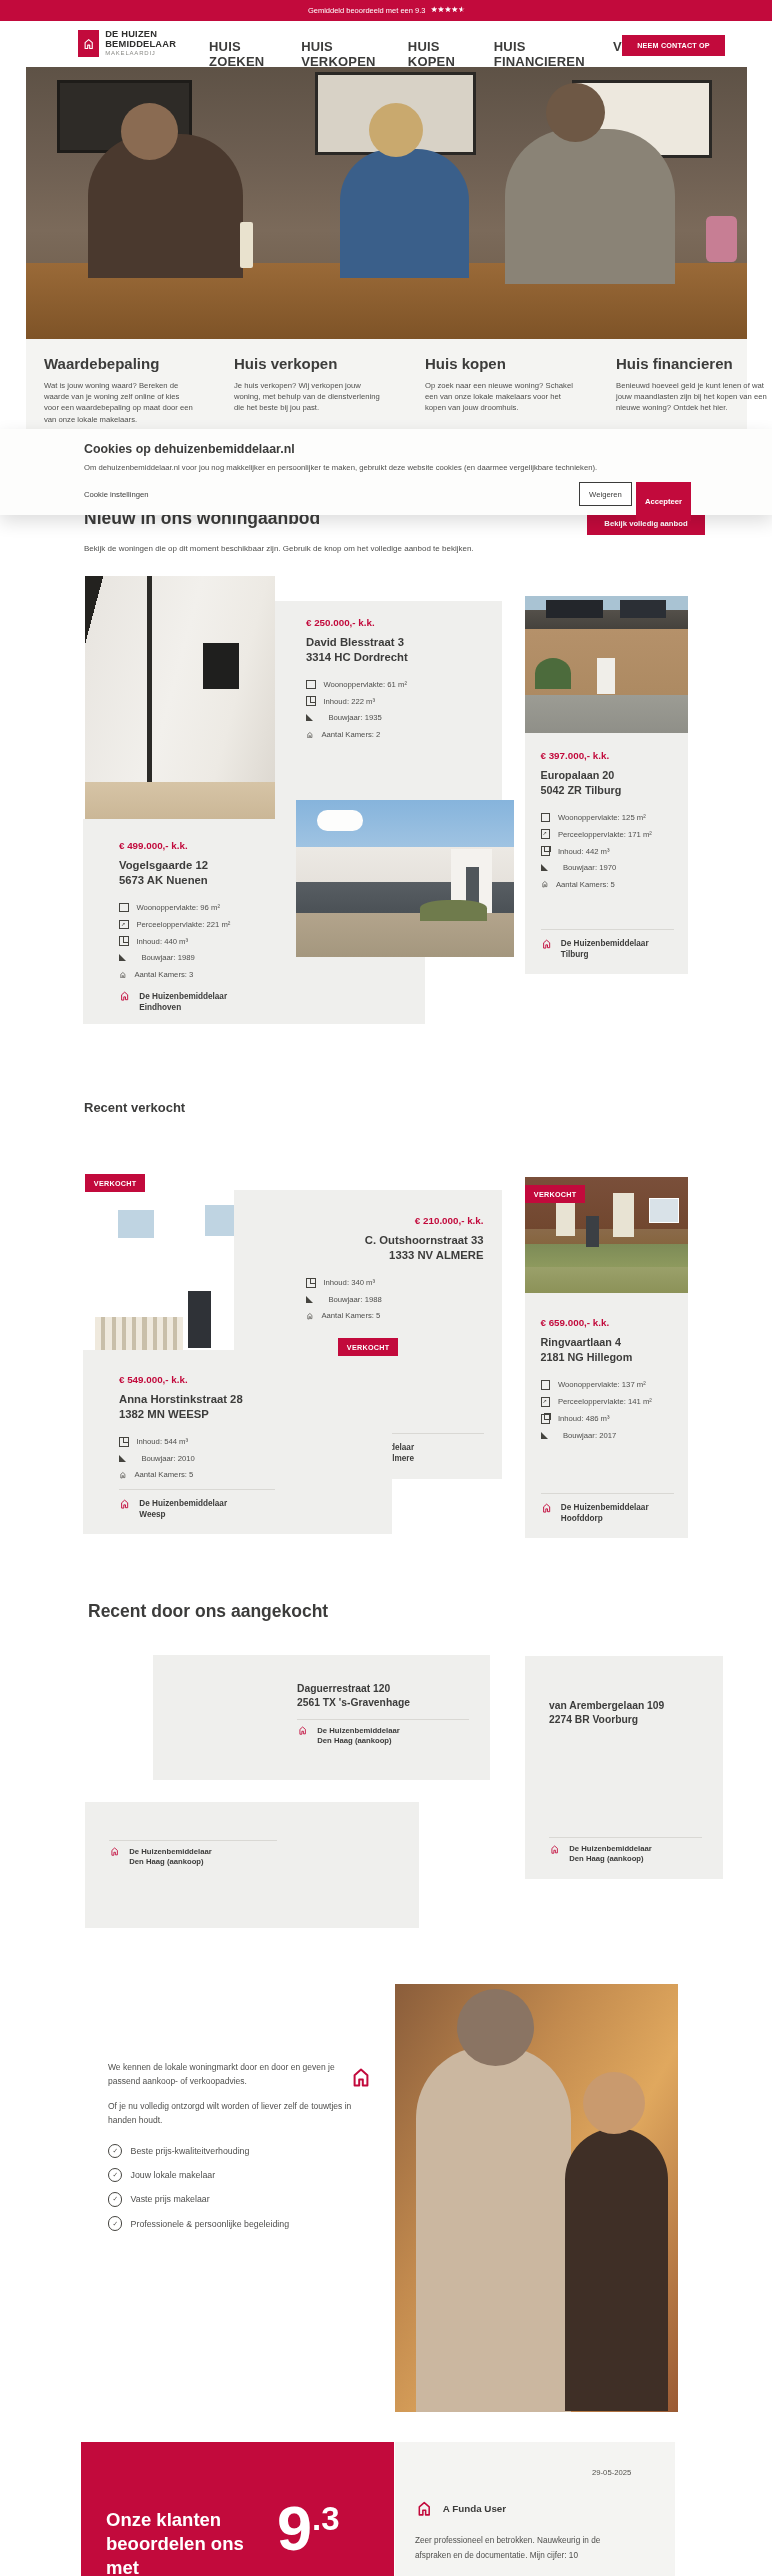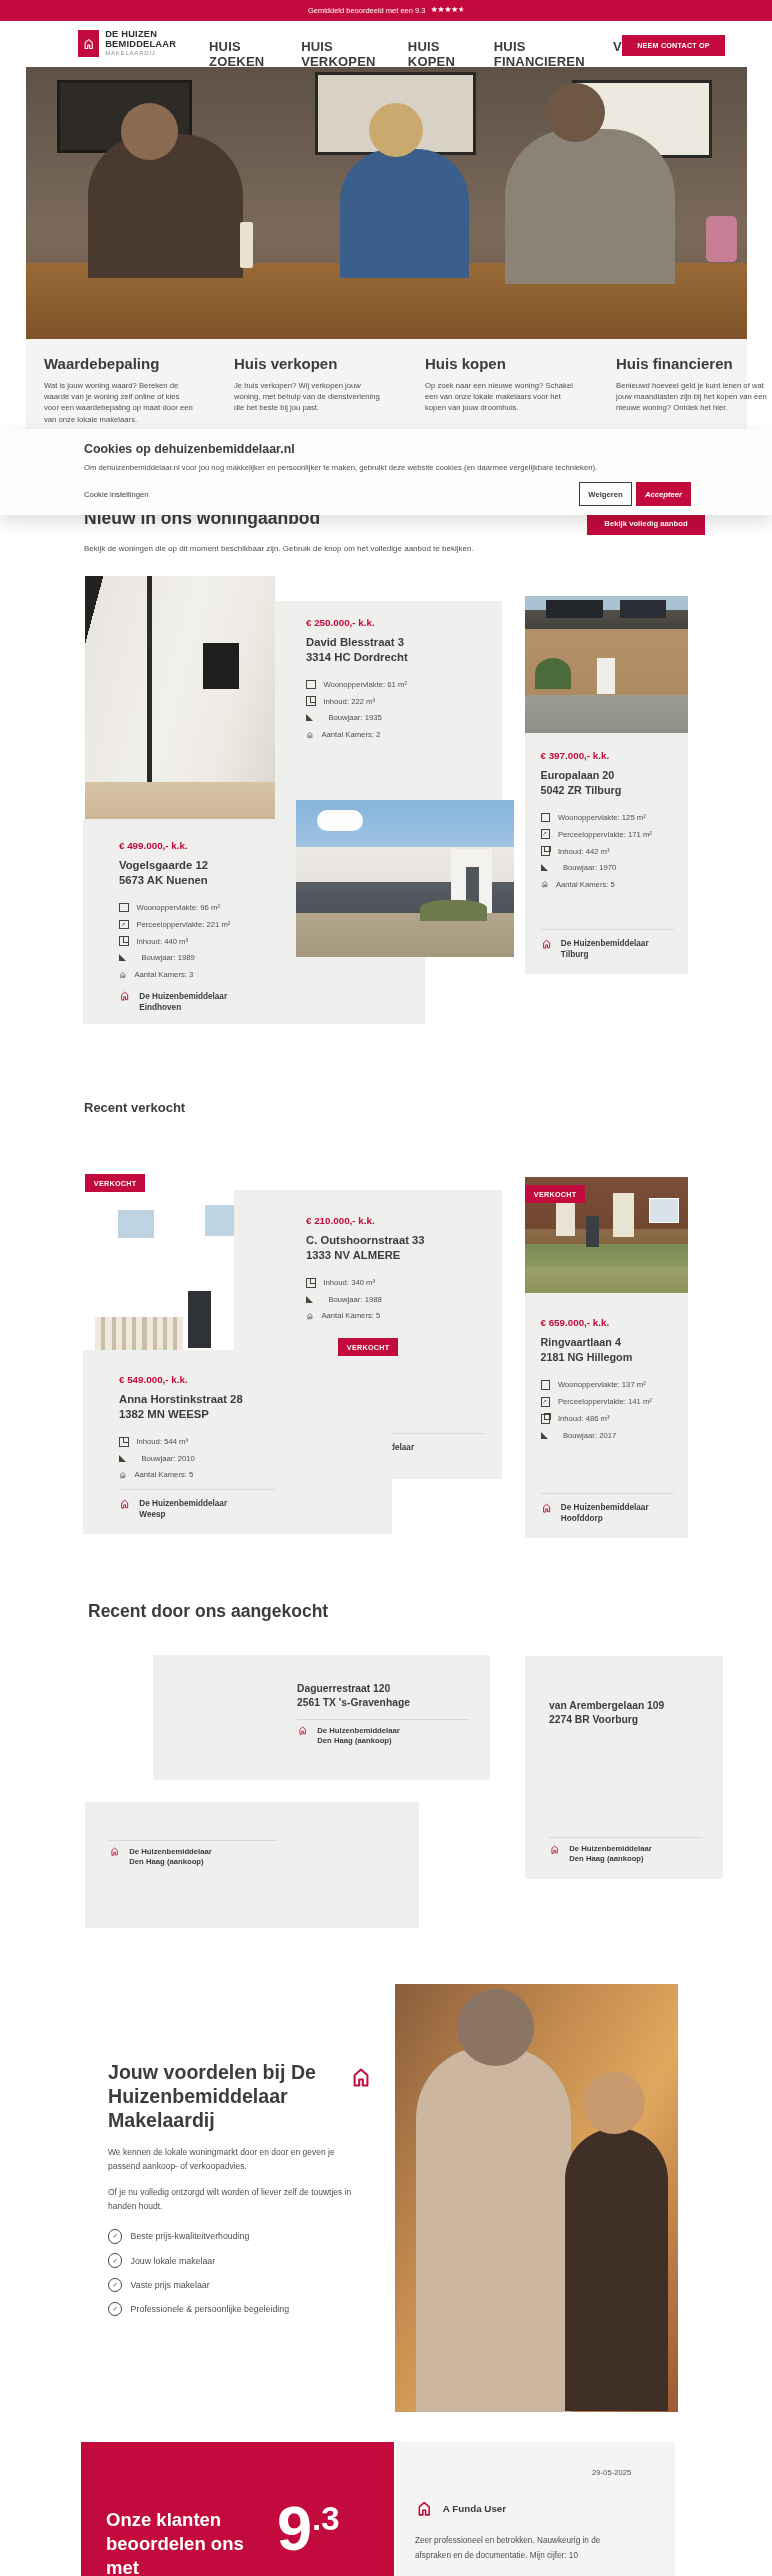--- a/index.html
+++ b/index.html
@@ -237,21 +237,21 @@
 
   <h2 class="abs" style="left:84px;top:1100px;margin:0;font-size:13px;font-weight:800;color:var(--dark);">Recent verkocht</h2>
 
   <div class="badge" style="left:85px;top:1174px;">VERKOCHT</div>
   <div class="ph" style="left:85px;top:1162px;width:190px;height:268px;background:linear-gradient(180deg,#9DB8CC 0%,#9DB8CC 14%,#6E6A64 14%,#5E5A54 22%,#B4875F 22%,#A87E57 62%,#7D8288 62%,#6E6E6A 78%,#55555É 78%,#5A5A56 100%);">
     <div class="decor" style="left:31px;top:46px;width:36px;height:28px;background:#BFD4E2;border:2.1px solid #fff;"></div>
     <div class="decor" style="left:118px;top:41px;width:31px;height:31px;background:#BFD4E2;border:2.1px solid #fff;"></div>
     <div class="decor" style="left:103px;top:129px;width:23px;height:57px;background:#2F3237;"></div>
     <div class="decor" style="left:10.3px;top:155px;width:88px;height:36px;background:repeating-linear-gradient(90deg,#EFE9DD 0 6.2px,#C9BFA9 6.2px 10.3px);"></div>
   </div>
-  <div class="panel abs" style="left:234px;top:1190px;width:268px;height:289px;padding:25px 18.5px 14.4px 72px;">
+  <div class="panel abs" style="left:234px;top:1190px;width:268px;height:289px;padding:25px 18.5px 14.4px 72px;text-align:right;">
     <div class="price">€ 210.000,- k.k.</div>
     <div class="addr"><span>C. Outshoornstraat 33</span><br><span>1333 NV ALMERE</span></div>
     <div class="drow">
         <span class="ic ic-vol"></span>
         <span class="ictxt">Inhoud: 340 m³</span>
       </div>
     <div class="drow">
         <span class="ic ic-year"></span>
         <span class="ictxt">Bouwjaar: 1988</span>
       </div>
@@ -361,21 +361,20 @@
     <div class="office" style="font-size:7.7px;line-height:10.3px;">
       <svg class="house oico" width="10.3" height="10.3" viewBox="0 0 24 24">
           <path d="M5.6 20.6V10.2L12 4.6l6.4 5.6v10.4h-4.6v-6h-3.6v6z"></path>
         </svg>
       <span><span>De Huizenbemiddelaar</span><br><span>Den Haag (aankoop)</span></span>
     </div>
   </div>
 
   <div class="abs" style="left:26px;top:1984px;width:652px;height:428px;background:#fff;"></div>
   <div class="abs ben" style="left:108px;top:2060px;width:247px;">
-    <h2>Jouw voordelen bij De Huizenbemiddelaar Makelaardij</h2>
     <p>We kennen de lokale woningmarkt door en door en geven je passend aankoop- of verkoopadvies.</p>
     <p>Of je nu volledig ontzorgd wilt worden of liever zelf de touwtjes in handen houdt.</p>
     <ul>
       <li>
           <span class="check">✓</span>
           <span>Beste prijs-kwaliteitverhouding</span>
         </li>
       <li>
           <span class="check">✓</span>
           <span>Jouw lokale makelaar</span>
@@ -414,18 +413,18 @@
         <path d="M5.6 20.6V10.2L12 4.6l6.4 5.6v10.4h-4.6v-6h-3.6v6z"></path>
       </svg>
     <span style="font-size:9.8px;font-weight:800;color:var(--dark);">A Funda User</span>
   </div>
   <div class="abs" style="left:415px;top:2533px;width:222px;font-size:8.2px;line-height:15px;color:var(--body);">Zeer professioneel en betrokken. Nauwkeurig in de afspraken en de documentatie. Mijn cijfer: 10</div>
 
   <div class="abs" style="left:0;top:429px;width:773px;height:86px;background:#FDFDFC;z-index:60;box-shadow:0 7.2px 17.5px rgba(0,0,0,.14);">
     <div class="abs" style="left:84px;top:13px;font-size:12.4px;font-weight:800;color:var(--dark);">Cookies op dehuizenbemiddelaar.nl</div>
     <div class="abs" style="left:84px;top:34px;width:577px;font-size:7.7px;color:var(--body);">Om dehuizenbemiddelaar.nl voor jou nog makkelijker en persoonlijker te maken, gebruikt deze website cookies (en daarmee vergelijkbare technieken).</div>
     <div class="abs" style="left:84px;top:61px;font-size:7.7px;color:var(--dark);cursor:pointer;">Cookie instellingen</div>
-    <button class="btn btn-line abs" style="left:579px;top:53px;width:53px;height:24px;font-size:7.7px;font-weight:700;">Weigeren</button>
-    <button class="btn btn-red abs" style="left:636px;top:53px;width:55px;height:24px;font-size:7.7px;font-style:italic;">Accepteer</button>
+    <button class="btn btn-line abs" style="left:579px;top:53px;width:53px;height:24px;font-size:7.7px;font-weight:400;">Weigeren</button>
+    <button class="btn btn-red abs" style="left:636px;top:53px;width:55px;height:39px;font-size:7.7px;">Accepteer</button>
   </div>
 
 </div>
 
 
 </body></html>

